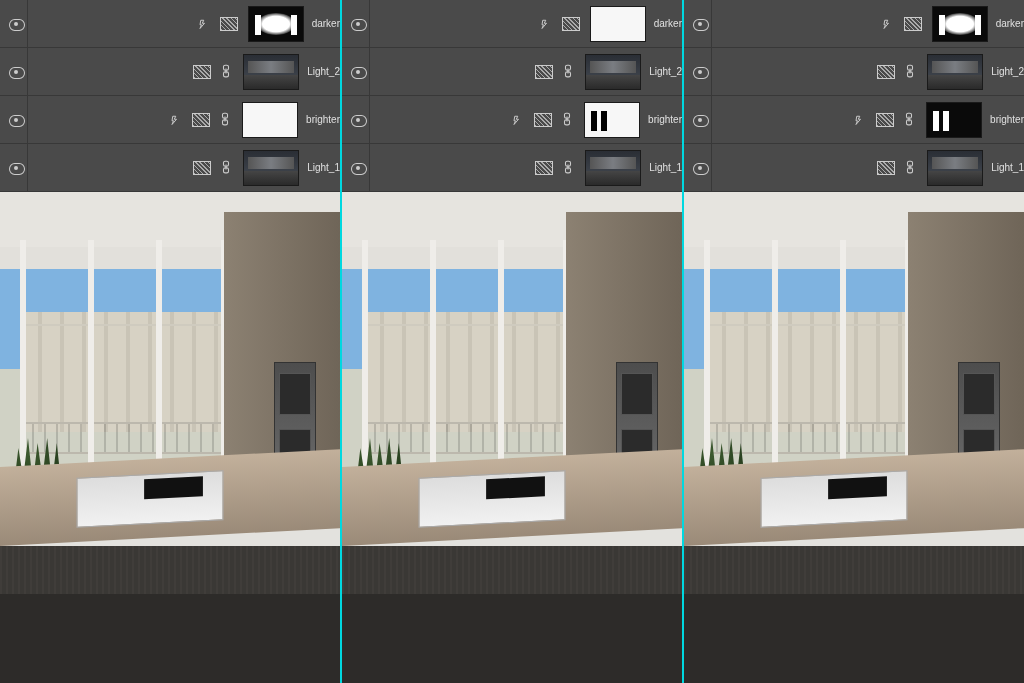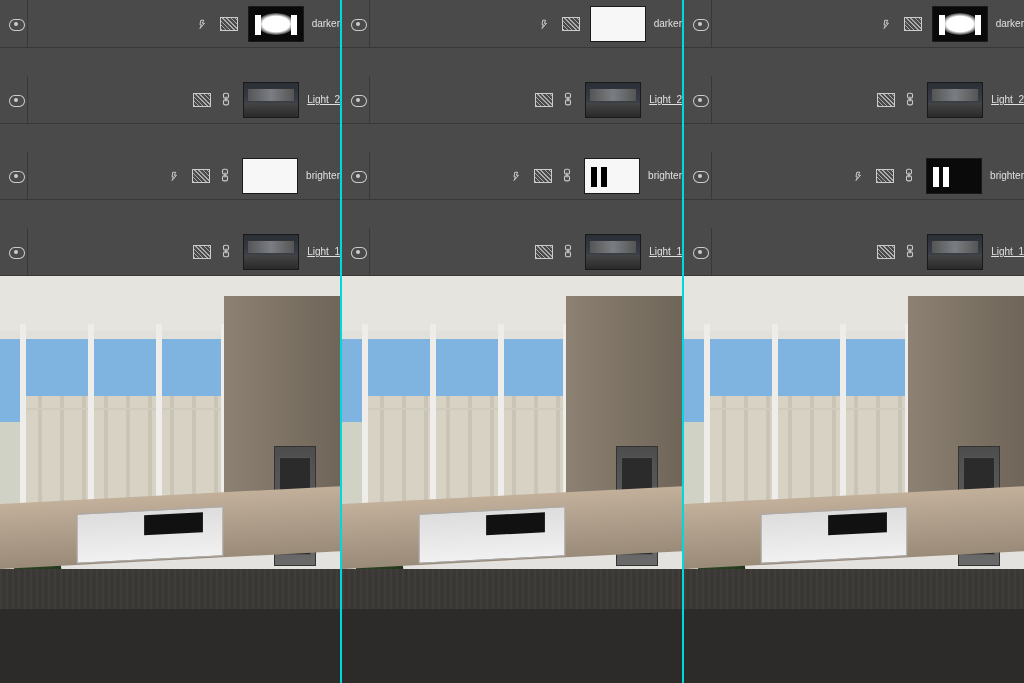--- a/index.html
+++ b/index.html
@@ -21,21 +21,20 @@
   }
   .divider {
     width: 2px;
     background: #00d8e0;
     height: 100%;
   }
   .layers-panel {
     background: #4a4a4a;
     display: flex;
     flex-direction: column;
-    gap: 28px;
   }
   .layer-row {
     display: flex;
     align-items: center;
     height: 48px;
     border-bottom: 1px solid #383838;
     padding-left: 4px;
   }
   .vis-col {
     width: 24px;
@@ -105,21 +104,21 @@
   .thumb.mask-oval.with-bars::before { content:""; position:absolute; left:6px; top:8px; width:6px; height:20px; background:#fff; box-shadow: 36px 0 0 #fff; }
   .thumb.mask-bars { background:#f7f7f7; }
   .thumb.mask-bars::after { content:""; position:absolute; left:6px; top:8px; width:6px; height:20px; background:#000; box-shadow: 10px 0 0 #000; }
   .thumb.mask-bars.invert { background:#0a0a0a; }
   .thumb.mask-bars.invert::after { background:#fff; box-shadow: 10px 0 0 #fff; }
   .layer-name {
     white-space: nowrap;
     font-size: 10px;
     color: #e0e0e0;
   }
-  .layer-name.underline { text-decoration: underline; }
+  .layer-name.underline { }
   .kitchen {
     flex: 1;
     position: relative;
     overflow: hidden;
     background: #e3e2de;
   }
   
   .sky { position:absolute; left:0; right:0; top:0; height:60%; background:linear-gradient(to bottom,#e2e0db 0 26%, #7fb3e0 26% 60%, #d0d2c5 60% 100%); }
   .ceiling { position:absolute; left:0; right:0; top:0; height:55px; background:#e6e4df; }
   .tall-cab { position:absolute; right:0; top:20px; width:34%; height:62%; background:linear-gradient(to right,#8c8172,#6f6558); }

